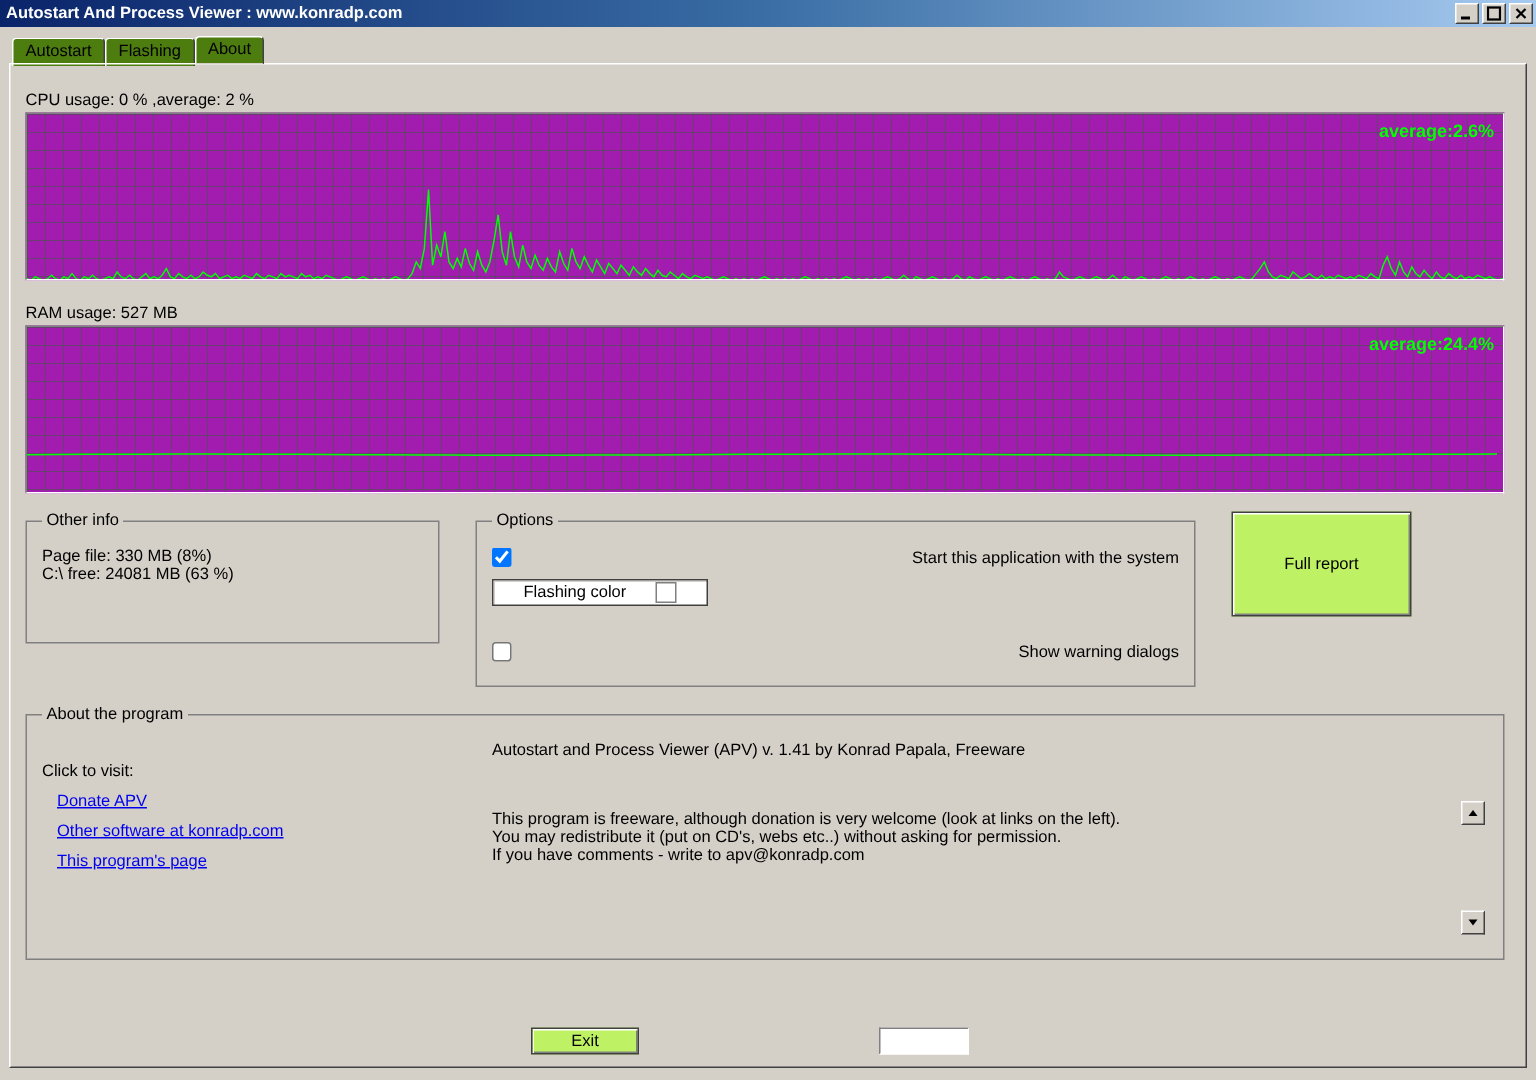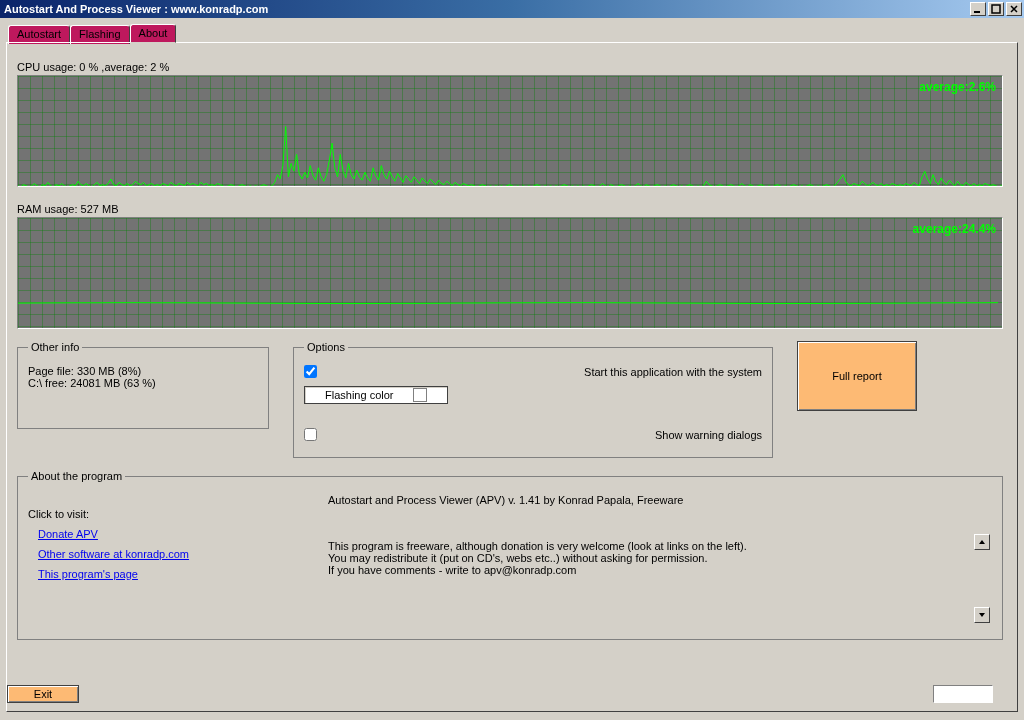--- a/index.html
+++ b/index.html
@@ -42,21 +42,21 @@
   height: calc(720px - 18px);
   position: relative;
 }
 
 .tab-strip {
   display: flex;
   margin-bottom: -1px;
   padding-left: 2px;
 }
 .tab {
-  background: #be185d;
+  background: #4d7c0f;
   border: 1px solid #fff;
   border-right: 1px solid #404040;
   border-bottom: none;
   border-top-left-radius: 3px;
   border-top-right-radius: 3px;
   padding: 2px 8px;
   font-size: 11px;
   position: relative;
   top: 1px;
 }
@@ -72,21 +72,21 @@
   border-bottom-color: #404040;
   height: calc(100% - 20px);
   padding: 18px 10px 10px 10px;
   position: relative;
 }
 
 .label { font-size: 11px; margin-bottom: 2px; display: block; }
 
 .graph {
   width: 986px;
-  background: #737373;
+  background: #a21caf;
   border: 1px solid #808080;
   border-right-color: #fff;
   border-bottom-color: #fff;
   position: relative;
   overflow: hidden;
 }
 .graph-inner {
   position: absolute; inset: 0;
   background-image:
     repeating-linear-gradient(to right, rgba(0,128,0,0.35) 0 1px, transparent 1px 12px),
@@ -113,21 +113,21 @@
 }
 
 .row-lower { display: flex; gap: 24px; margin-top: 12px; align-items: stretch; }
 
 a { color: #0000ee; text-decoration: underline; }
 
 .checkbox-row { display: flex; align-items: center; gap: 6px; margin-bottom: 8px; justify-content: space-between; }
 .checkbox-row input[type=checkbox] { width: 13px; height: 13px; }
 
 .btn {
-  background: #fdba74;
+  background: #bef264;
   border: 1px solid #404040;
   box-shadow: inset 1px 1px 0 #fff, inset -1px -1px 0 #808080;
   padding: 2px 14px;
   font-size: 11px;
   font-family: inherit;
 }
 .btn.big { width: 120px; height: 70px; }
 
 .flash-btn {
   background: #fff;
@@ -164,21 +164,21 @@
 }
 .scroll-arrow.up { top: 40px; }
 .scroll-arrow.down { bottom: 8px; }
 .scroll-arrow svg { width: 8px; height: 8px; }
 
 .bottom-bar {
   position: absolute;
   bottom: 8px;
   left: 0; right: 0;
   display: flex;
-  justify-content: space-between;
+  justify-content: center;
   align-items: center;
   padding-right: 24px;
   gap: 160px;
 }
 .progress {
   width: 60px; height: 18px;
   background: #fff;
   border: 1px solid #808080;
   border-right-color: #fff;
   border-bottom-color: #fff;
@@ -229,21 +229,21 @@
     <span class="label" style="margin-top:16px">RAM usage: 527 MB</span>
     <div class="graph" style="height:112px">
       <div class="graph-inner"></div>
       <svg id="ram-svg" width="986" height="112" preserveAspectRatio="none" style="position:absolute;inset:0">
           <path d="M0 85.1 L0 85.1 L20 85.0 L40 84.9 L60 84.8 L80 84.8 L100 84.7 L120 84.7 L140 84.8 L160 84.8 L180 84.9 L200 85.0 L220 85.1 L240 85.2 L260 85.3 L280 85.4 L300 85.5 L320 85.5 L340 85.5 L360 85.5 L380 85.4 L400 85.4 L420 85.3 L440 85.1 L460 85.0 L480 84.9 L500 84.8 L520 84.8 L540 84.7 L560 84.7 L580 84.7 L600 84.8 L620 84.9 L640 85.0 L660 85.1 L680 85.2 L700 85.3 L720 85.4 L740 85.5 L760 85.5 L780 85.5 L800 85.5 L820 85.4 L840 85.4 L860 85.3 L880 85.2 L900 85.0 L920 84.9 L940 84.8 L960 84.8 L980 84.7" fill="none" stroke="#00ff00" stroke-width="1"></path>
         </svg>
       <div class="graph-label">average:24.4%</div>
     </div>
 
     <div class="row-lower">
-      <fieldset style="width:252px; height:88px">
+      <fieldset style="width:276px; height:88px">
         <legend>Other info</legend>
         <div>Page file: 330 MB (8%)</div>
         <div>C:\ free: 24081 MB (63 %)</div>
       </fieldset>
 
       <fieldset style="width:480px">
         <legend>Options</legend>
         <div class="checkbox-row">
           <input type="checkbox" checked="" style="">
           <span>Start this application with the system</span>

